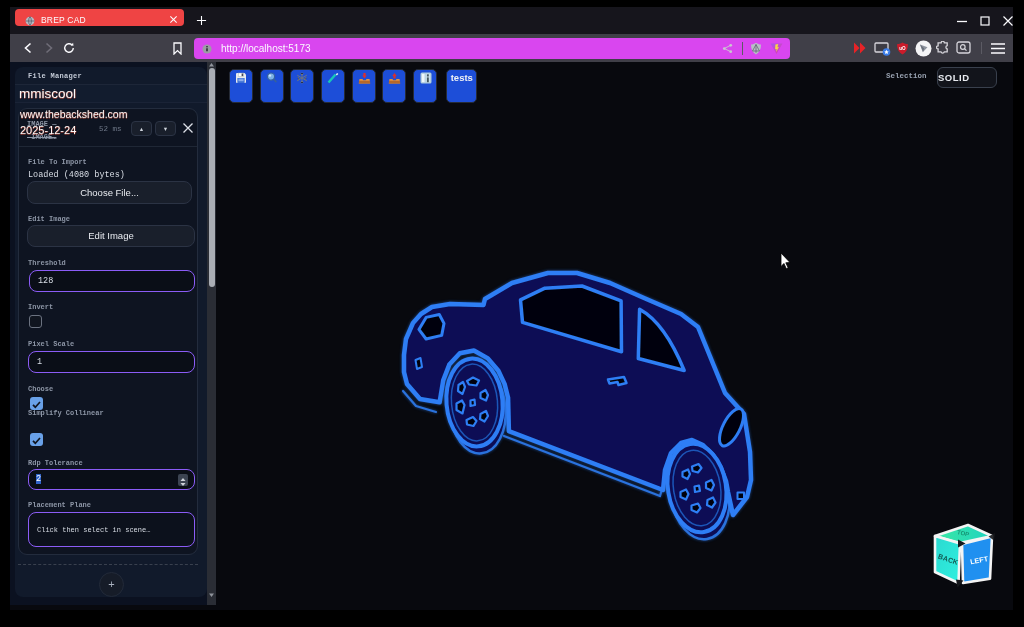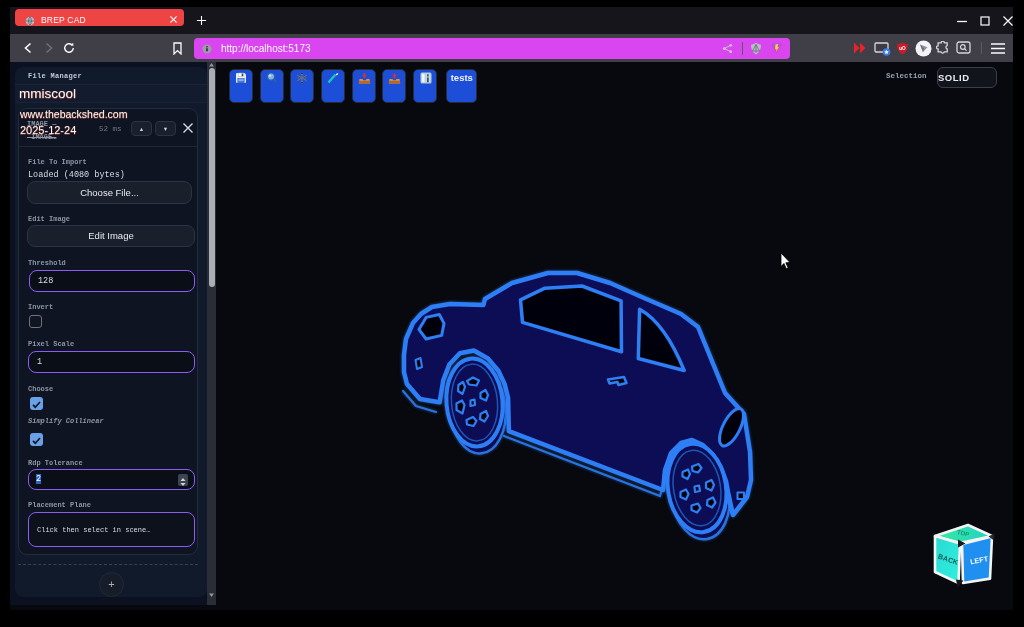--- a/index.html
+++ b/index.html
@@ -302,21 +302,21 @@
       <div class="lbl" style="left:9px;top:194px;">Invert</div>
       <div class="cb cbu" style="left:10px;top:206px;"></div>
       <div class="lbl" style="left:9px;top:231px;">Pixel Scale</div>
       <div class="inp" style="left:9px;top:242px;width:167px;height:22px;">
           <span class="val" style="position:absolute;left:8px;top:5px;font-size:8.5px;">1</span>
         </div>
       <div class="lbl" style="left:9px;top:276px;">Choose</div>
       <div class="cb cbc" style="left:11px;top:288px;"><svg width="13" height="13" viewBox="0 0 13 13">
             <path d="M3 6.8l2.3 2.4L10 4" stroke="#10151f" stroke-width="1.7" fill="none"></path>
           </svg></div>
-      <div class="lbl" style="left:9px;top:308px;font-style:italic;">Simplify Collinear</div>
+      <div class="lbl" style="left:9px;top:300px;">Simplify Collinear</div>
       <div class="cb cbc" style="left:11px;top:324px;"><svg width="13" height="13" viewBox="0 0 13 13">
             <path d="M3 6.8l2.3 2.4L10 4" stroke="#10151f" stroke-width="1.7" fill="none"></path>
           </svg></div>
       <div class="lbl" style="left:9px;top:350px;">Rdp Tolerance</div>
       <div class="inp" style="left:9px;top:360px;width:167px;height:21px;">
         <span class="val" style="position:absolute;left:7px;top:4px;font-size:8.5px;background:#2f62c7;color:#fff;">2</span>
         <div style="position:absolute;right:6px;top:4px;width:10px;height:12px;background:#3c4452;border-radius:2px;"><svg width="10" height="12" viewBox="0 0 10 12">
               <path d="M5 2L7.5 5h-5z" fill="#cfd3da"></path>
               <path d="M5 10L2.5 7h5z" fill="#cfd3da"></path>
             </svg></div>

